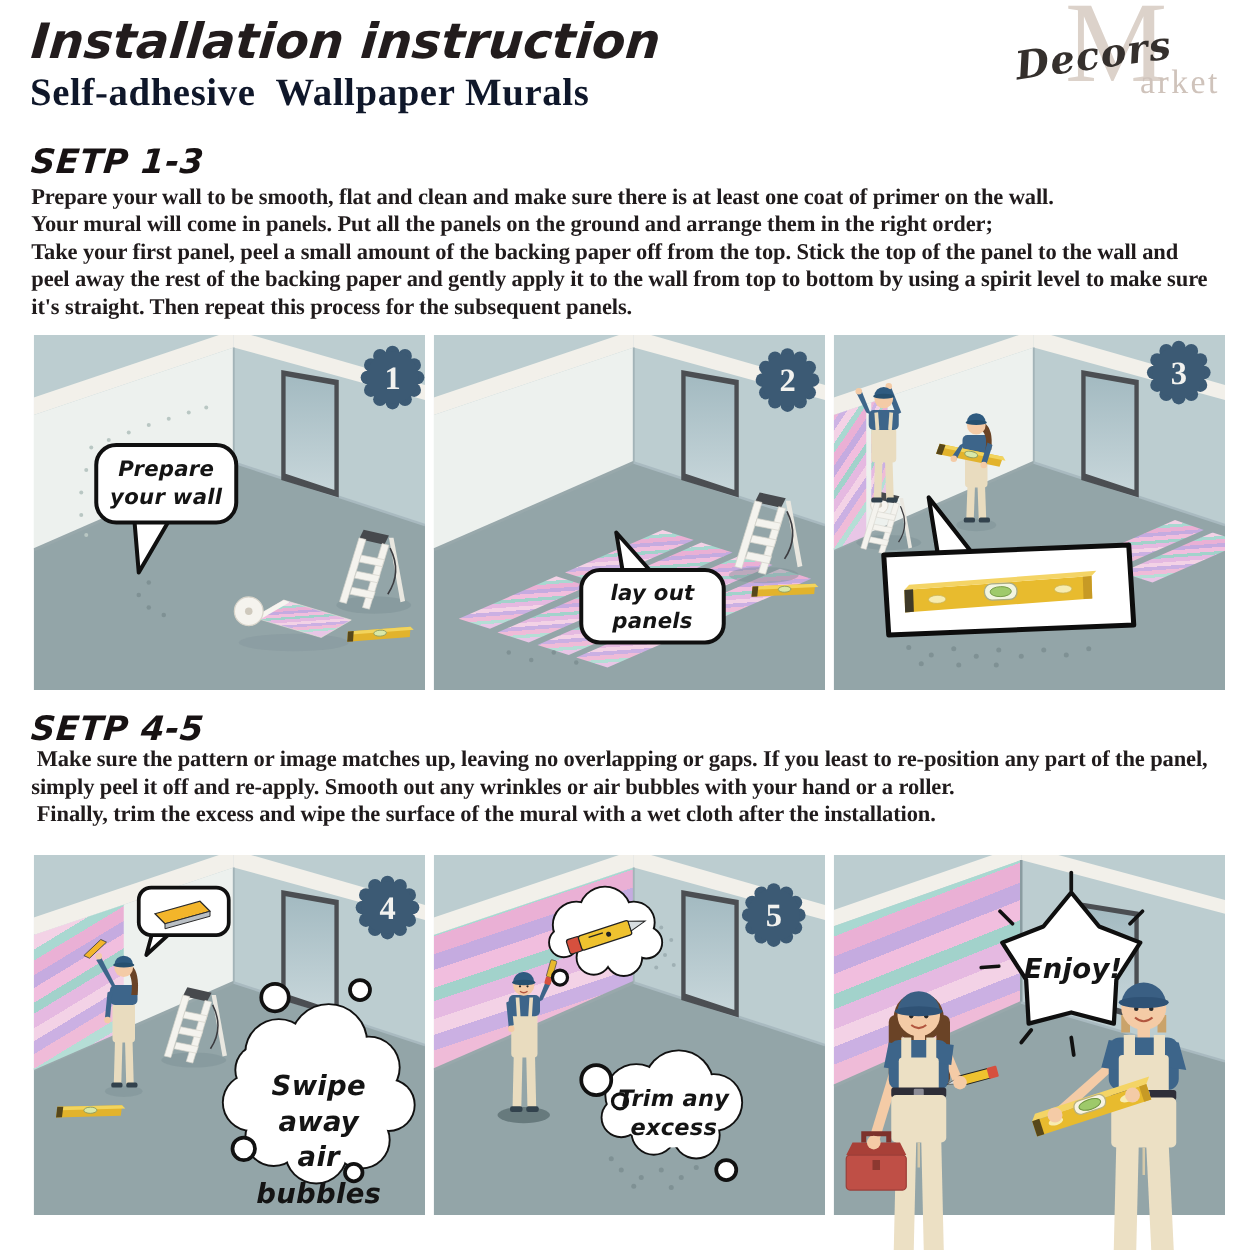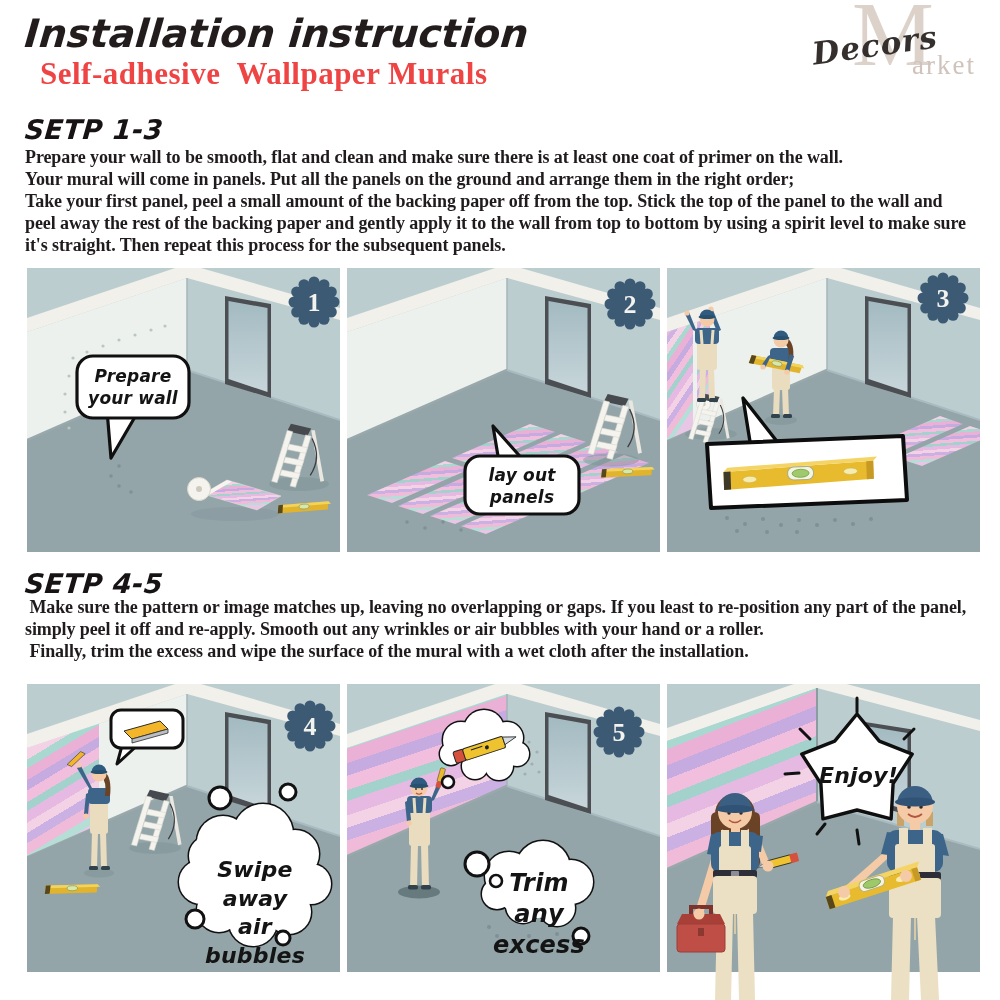--- a/index.html
+++ b/index.html
@@ -2,21 +2,21 @@
 <html><head>
 <meta charset="utf-8">
 <style>
   html,body{margin:0;padding:0;background:#fff;}
   .page{position:relative;width:1000px;height:1000px;background:#ffffff;overflow:hidden;
         font-family:"Liberation Sans",sans-serif;}
   
   .title{position:absolute;left:25px;top:14px;font:800 39px/1 "DejaVu Sans",sans-serif;
          font-style:italic;letter-spacing:0px;color:#221c1d;transform:skewX(-5deg);transform-origin:left;}
   .subtitle{position:absolute;left:24px;top:58px;font:700 31px/1 "Liberation Serif",serif;
-            color:#ef4444;white-space:pre;letter-spacing:.5px;margin-left:16px;}
+            color:#0f172a;white-space:pre;letter-spacing:.5px;}
   .logo{position:absolute;right:10px;top:4px;width:180px;height:90px;}
   .logo .m{position:absolute;left:42px;top:-16px;font:400 92px/1 "Liberation Serif",serif;color:#dcd2ca;}
   .logo .script{position:absolute;left:2px;top:26px;font:600 31px/1 "DejaVu Serif",serif;font-style:italic;
                 color:#35302d;transform:rotate(-8deg);letter-spacing:1px;}
   .logo .rest{position:absolute;left:102px;top:48px;font:400 27px/1 "Liberation Serif",serif;
               color:#cfc3bb;letter-spacing:2px;}
   
   .stephead{position:absolute;left:25px;font:800 27px/1 "DejaVu Sans",sans-serif;font-style:italic;
             letter-spacing:.5px;color:#171213;transform:skewX(-5deg);transform-origin:left;}
   .bodyline{position:absolute;left:25px;font:700 18px/1 "Liberation Serif",serif;color:#201b1c;
@@ -507,21 +507,21 @@
           <circle cx="160" cy="265" r="2"></circle>
           <circle cx="190" cy="266" r="2"></circle>
         <circle cx="142" cy="243" r="2"></circle>
           <circle cx="210" cy="250" r="2"></circle>
       </g>
       <g transform="translate(272,48)">
         <use href="#badge" xlink:href="#badge"></use>
         <text y="9" text-anchor="middle" font-family="Liberation Serif, serif" font-size="26" font-weight="700" fill="#f2f2ef">5</text>
       </g>
     </svg>
-    <div class="bt" style="left:146px;top:184px;width:92px;font-size:24px">Trim any
+    <div class="bt" style="left:146px;top:184px;width:92px;font-size:18px">Trim any
 excess</div>
   </div>
 
   <div class="panel" style="left:667px;top:684px;height:288px">
     <svg width="313" height="316" viewBox="0 0 313 316" xmlns="http://www.w3.org/2000/svg" xmlns:xlink="http://www.w3.org/1999/xlink">
       <rect width="313" height="288" fill="#bccdd0"></rect>
       <polygon points="0,44 150,-8 150,4 0,57" fill="#f2f0ea"></polygon>
       <polygon points="150,-8 313,36 313,47 150,4" fill="#f2f0ea"></polygon>
       <polygon points="0,57 150,4 150,118 0,185" fill="url(#wpg)"></polygon>
       <polygon points="0,185 150,118 313,165 313,288 0,288" fill="#93a5a8"></polygon>

